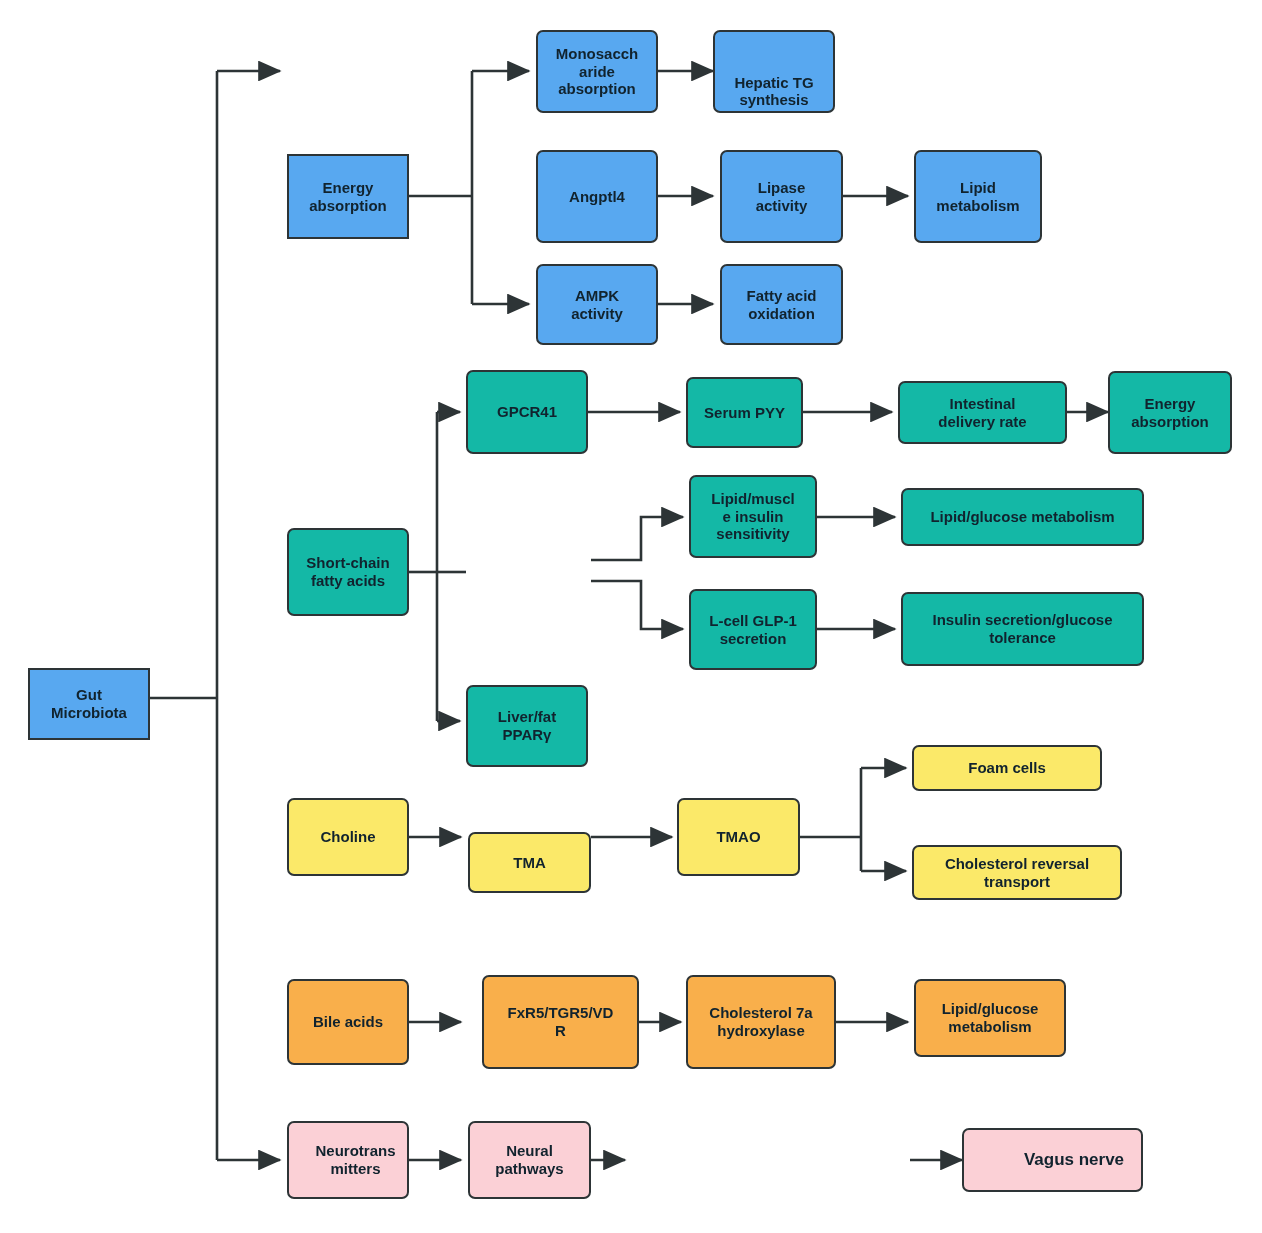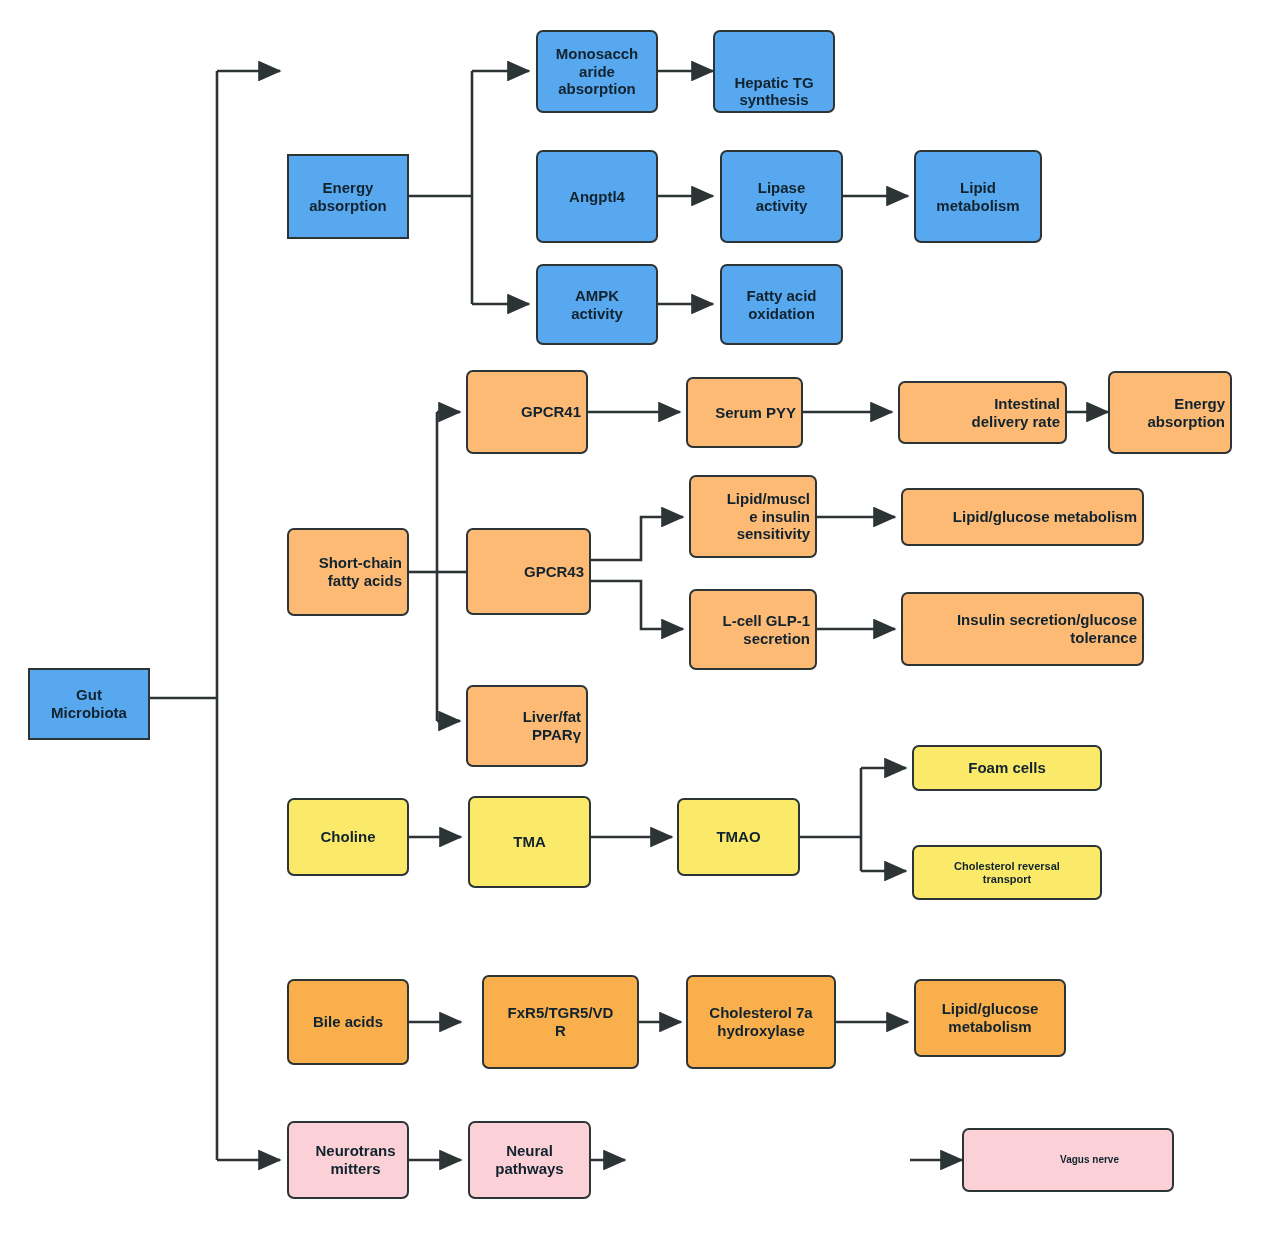--- a/index.html
+++ b/index.html
@@ -13,21 +13,21 @@
     display:flex;align-items:center;justify-content:center;
     text-align:center;
     font-weight:bold;
     color:#11232e;
     line-height:1.18;
     padding:2px 5px;
     border-radius:7px;
   }
   .node.sq{border-radius:0;}
   .blue{background:#58a8f0;}
-  .cyan{background:#fdba74;text-align:right;}
+  .cyan{background:#14b8a6;}
   .yellow{background:#fbe969;}
   .orange{background:#f9af4b;}
   .pink{background:#fbd0d6;}
   .n-lbl{display:block;width:100%;}
 </style>
 </head>
 <body>
 
 <div id="canvas">
 
@@ -135,23 +135,20 @@
   </div>
 
   <div class="node cyan" style="left:898px;top:381px;width:169px;height:63px;font-size:15px;">
     <span class="n-lbl">Intestinal<br>delivery rate</span>
   </div>
 
   <div class="node cyan" style="left:1108px;top:371px;width:124px;height:83px;font-size:15px;">
     <span class="n-lbl">Energy<br>absorption</span>
   </div>
 
-  <div class="node cyan" style="left:466px;top:528px;width:125px;height:87px;font-size:15px;">
-    <span class="n-lbl">GPCR43</span>
-  </div>
 
   <div class="node cyan" style="left:689px;top:475px;width:128px;height:83px;font-size:15px;">
     <span class="n-lbl">Lipid/muscl<br>e insulin<br>sensitivity</span>
   </div>
 
   <div class="node cyan" style="left:901px;top:488px;width:243px;height:58px;font-size:15px;">
     <span class="n-lbl">Lipid/glucose metabolism</span>
   </div>
 
   <div class="node cyan" style="left:689px;top:589px;width:128px;height:81px;font-size:15px;">
@@ -163,33 +160,33 @@
   </div>
 
   <div class="node cyan" style="left:466px;top:685px;width:122px;height:82px;font-size:15px;">
     <span class="n-lbl">Liver/fat<br>PPARγ</span>
   </div>
 
   <div class="node yellow" style="left:287px;top:798px;width:122px;height:78px;font-size:15px;text-align:center;">
     <span class="n-lbl">Choline</span>
   </div>
 
-  <div class="node yellow" style="left:468px;top:796px;width:123px;height:92px;font-size:15px;">
+  <div class="node yellow" style="left:468px;top:832px;width:123px;height:61px;font-size:15px;">
     <span class="n-lbl">TMA</span>
   </div>
 
   <div class="node yellow" style="left:677px;top:798px;width:123px;height:78px;font-size:15px;">
     <span class="n-lbl">TMAO</span>
   </div>
 
   <div class="node yellow" style="left:912px;top:745px;width:190px;height:46px;font-size:15px;">
     <span class="n-lbl">Foam cells</span>
   </div>
 
-  <div class="node yellow" style="left:912px;top:845px;width:190px;height:55px;font-size:11px;">
+  <div class="node yellow" style="left:912px;top:845px;width:210px;height:55px;font-size:15px;">
     <span class="n-lbl">Cholesterol reversal<br>transport</span>
   </div>
 
   <div class="node orange" style="left:287px;top:979px;width:122px;height:86px;font-size:15px;">
     <span class="n-lbl">Bile acids</span>
   </div>
 
   <div class="node orange" style="left:468px;top:975px;width:157px;height:94px;font-size:15px;margin-left:14px;">
     <span class="n-lbl">FxR5/TGR5/VD<br>R</span>
   </div>
@@ -204,17 +201,17 @@
 
   <div class="node pink" style="left:287px;top:1121px;width:122px;height:78px;font-size:15px;padding-left:20px;">
     <span class="n-lbl">Neurotrans<br>mitters</span>
   </div>
 
   <div class="node pink" style="left:468px;top:1121px;width:123px;height:78px;font-size:15px;">
     <span class="n-lbl">Neural<br>pathways</span>
   </div>
 
 
-  <div class="node pink" style="left:962px;top:1128px;width:212px;height:64px;font-size:10px;padding-left:48px;">
+  <div class="node pink" style="left:962px;top:1128px;width:181px;height:64px;font-size:17px;padding-left:48px;">
     <span class="n-lbl">Vagus nerve</span>
   </div>
 
 </div>
 
 </body></html>

